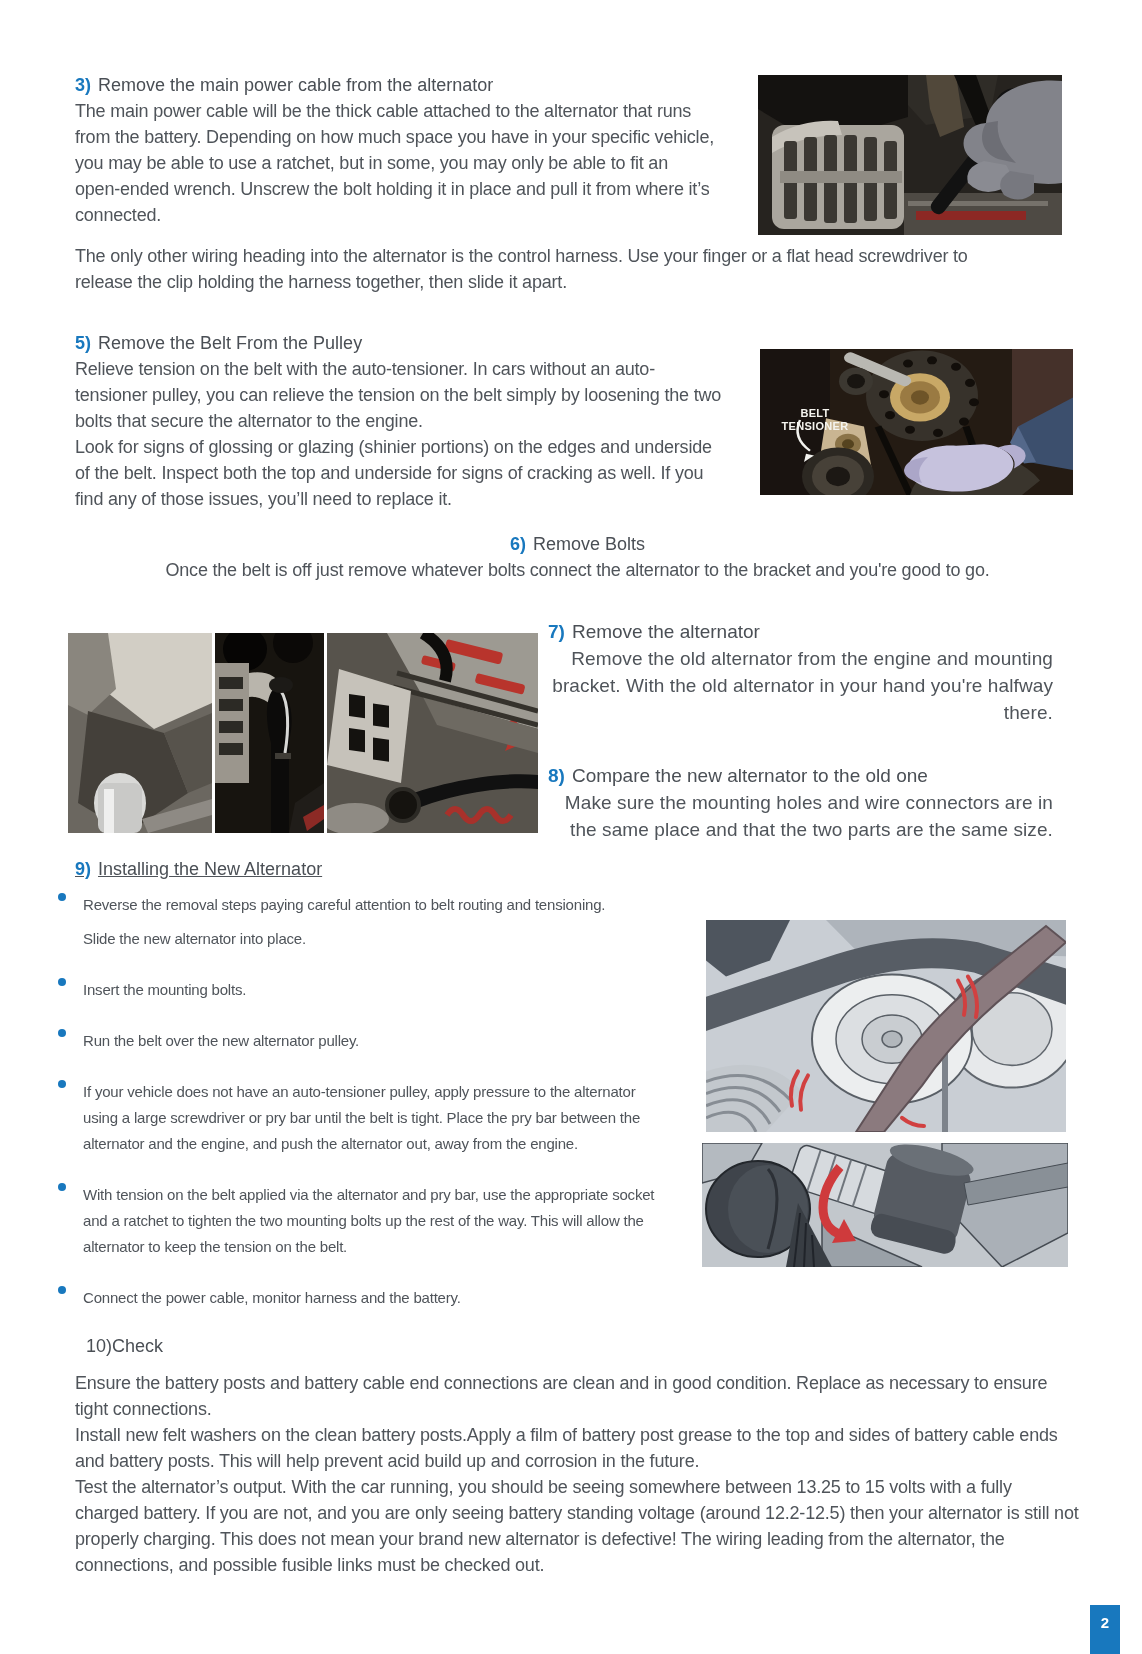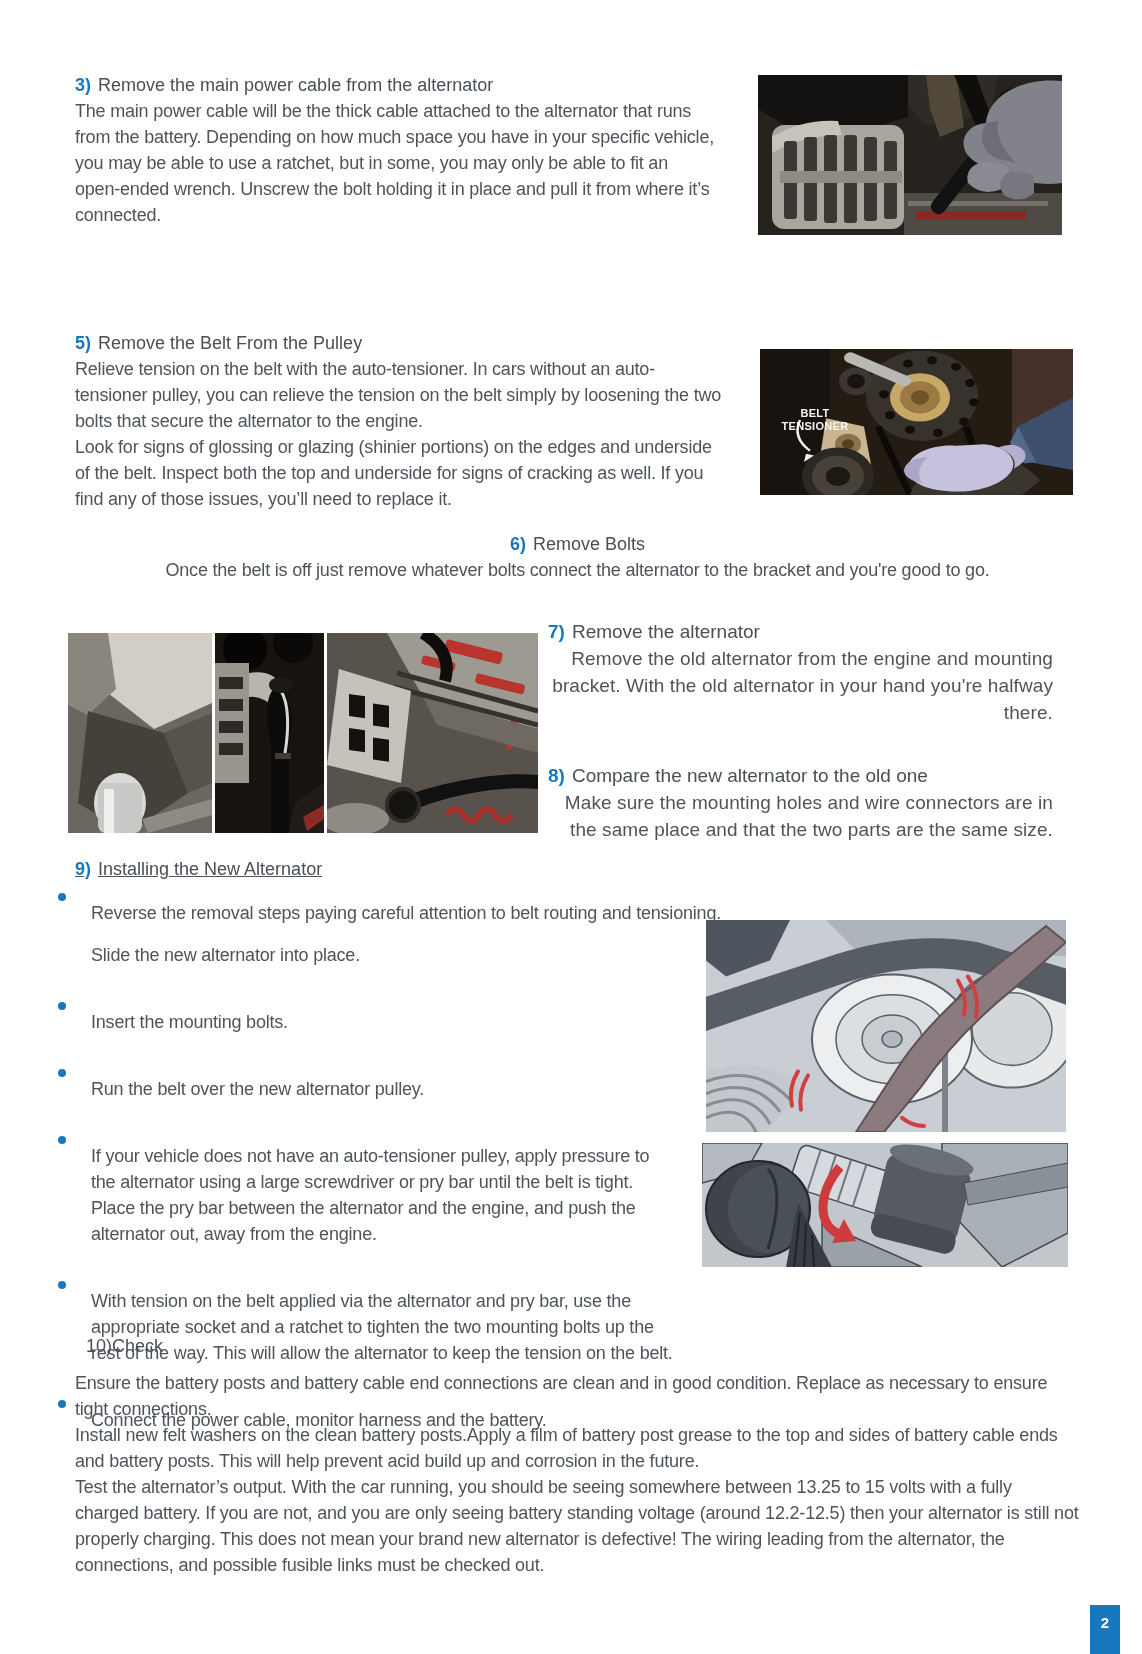--- a/index.html
+++ b/index.html
@@ -19,21 +19,21 @@
   .h{margin:0;font-size:18px;font-weight:400;line-height:26px;color:#4a4f55;}
   .h .num{color:var(--accent);font-weight:700;margin-right:7px;}
   .body{margin:0;font-size:18px;line-height:26px;letter-spacing:-0.2px;}
   .col2 .h{font-size:19px;line-height:27px;}
   .col2 .body{font-size:19px;line-height:27px;letter-spacing:0.1px;text-align:right;}
   .mt{margin-top:36px;}
   
   .bullets{list-style:none;margin:0;padding:0;width:700px;}
   .bullets li{display:flex;margin:0 0 9px 0;}
   .dot{flex:0 0 8px;width:8px;height:8px;border-radius:50%;background:var(--accent);margin:9px 9px 0 0;}
-  .li-text p{margin:16px;font-size:18px;line-height:26px;letter-spacing:-0.2px;}
+  .li-text p{margin:8px;font-size:15px;line-height:26px;letter-spacing:-0.2px;}
   .li-text .narrow{max-width:585px;}
   
   .s10 .h10{margin:11px;font-size:18px;line-height:26px;font-weight:400;color:#4a4f55;}
   .s10 p{margin:0;font-size:18px;line-height:26px;letter-spacing:-0.2px;}
   
   .fig{position:absolute;overflow:hidden;}
   .fig svg{display:block;width:100%;height:100%;}
   .bt-label{
     position:absolute;left:10px;top:58px;width:90px;
     color:#f5f4ef;font-weight:700;font-size:11px;line-height:13px;
@@ -88,20 +88,21 @@
       <g>
         <path d="M304 6 C262 2 230 22 228 48 C204 50 198 74 216 86 C238 102 274 112 304 108 Z" fill="#82838a"></path>
         <path d="M228 48 C220 62 224 78 240 84 L258 88 C244 74 238 60 240 46 Z" fill="#6d6e75"></path>
         <path d="M226 86 q-20 6 -16 22 q14 14 34 6 q14 -10 4 -24 z" fill="#8a8b92"></path>
         <path d="M252 96 q-16 10 -6 24 q16 10 30 -2 l0 -18 z" fill="#77787f"></path>
       </g>
     </svg>
   </div>
 
   <section class="block" style="left:75px;top:243px;width:950px;">
+    <p class="body">The only other wiring heading into the alternator is the control harness. Use your finger or a flat head screwdriver to release the clip holding the harness together, then slide it apart.</p>
   </section>
 
   <section class="block" style="left:75px;top:330px;width:648px;">
     <h3 class="h"><span class="num">5)</span><span>Remove the Belt From the Pulley</span></h3>
     <p class="body">Relieve tension on the belt with the auto-tensioner. In cars without an auto-tensioner pulley, you can relieve the tension on the belt simply by loosening the two bolts that secure the alternator to the engine.</p>
     <p class="body">Look for signs of glossing or glazing (shinier portions) on the edges and underside of the belt. Inspect both the top and underside for signs of cracking as well. If you find any of those issues, you’ll need to replace it.</p>
   </section>
 
   <div class="fig" style="left:760px;top:349px;width:313px;height:146px;">
     <svg viewBox="0 0 313 181" preserveAspectRatio="none">

